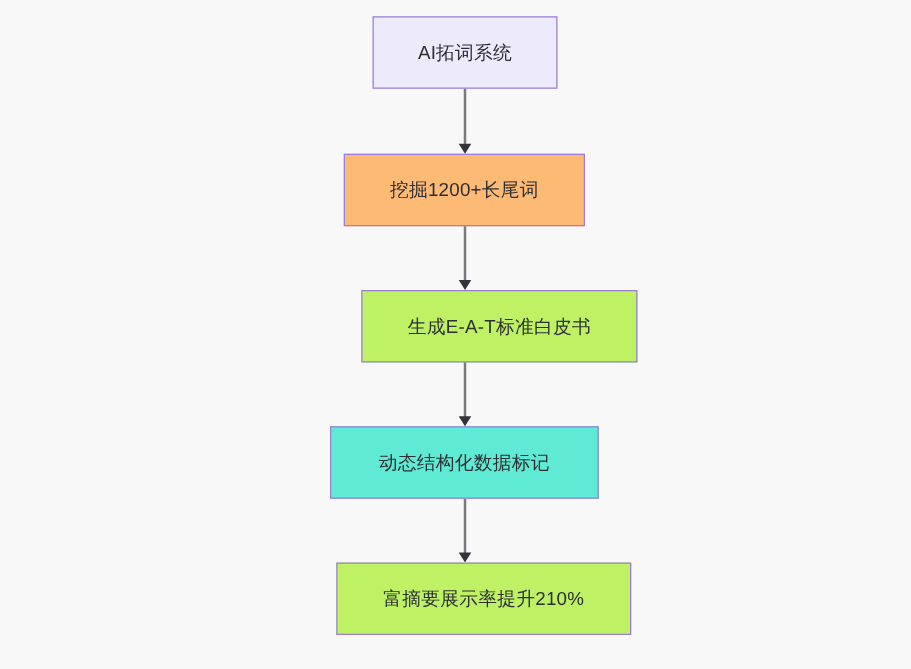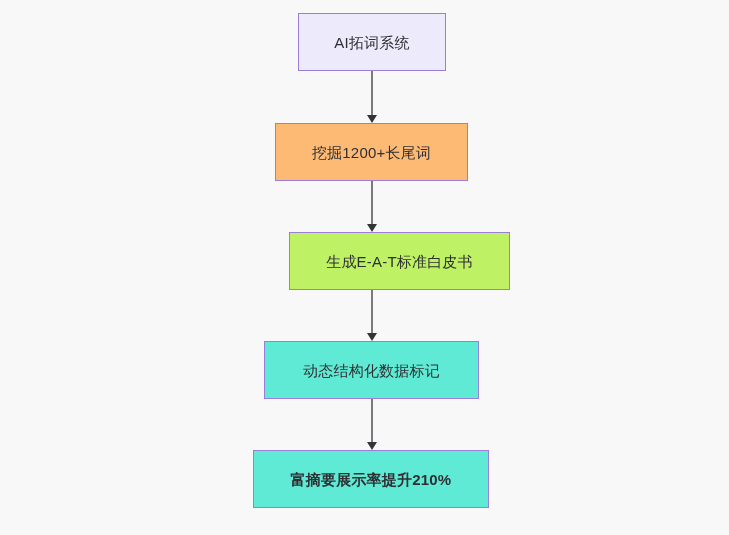--- a/index.html
+++ b/index.html
@@ -90,17 +90,17 @@
 
   <div class="node" id="node-n4" style="left: 264px; top: 341px; width: 215px; height: 58px; background: #5eead4; border-color: rgb(155, 126, 219); color: rgb(47, 47, 51);">
     <span class="node-label">动态结构化数据标记</span>
   </div>
 
   <div class="edge" id="edge-e4" style="left: 367px; top: 399px; height: 51px;">
     <div class="edge-line" style="height: 44px; background: rgb(122, 122, 126);"></div>
     <div class="edge-arrow" style="top: 43px; border-top-color: rgb(51, 51, 56);"></div>
   </div>
 
-  <div class="node" id="node-n5" style="left: 253px; top: 450px; width: 236px; height: 58px; background: #5eead4; border-color: rgb(155, 126, 219); color: rgb(47, 47, 51); font-weight: bold;">
+  <div class="node" id="node-n5" style="left: 269px; top: 450px; width: 236px; height: 58px; background: #bef264; border-color: rgb(155, 126, 219); color: rgb(47, 47, 51);">
     <span class="node-label">富摘要展示率提升210%</span>
   </div>
 
 </div>
 
 </body></html>

